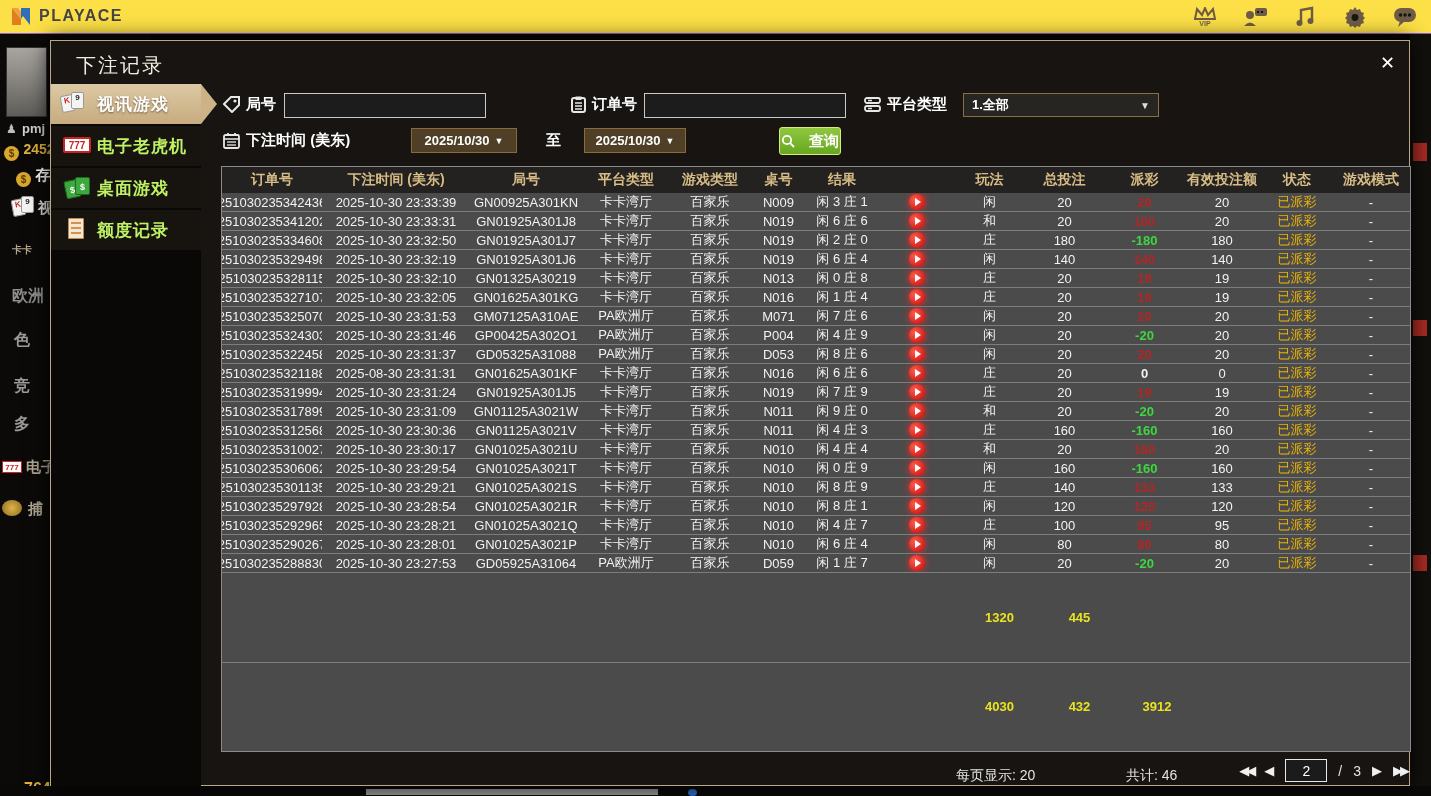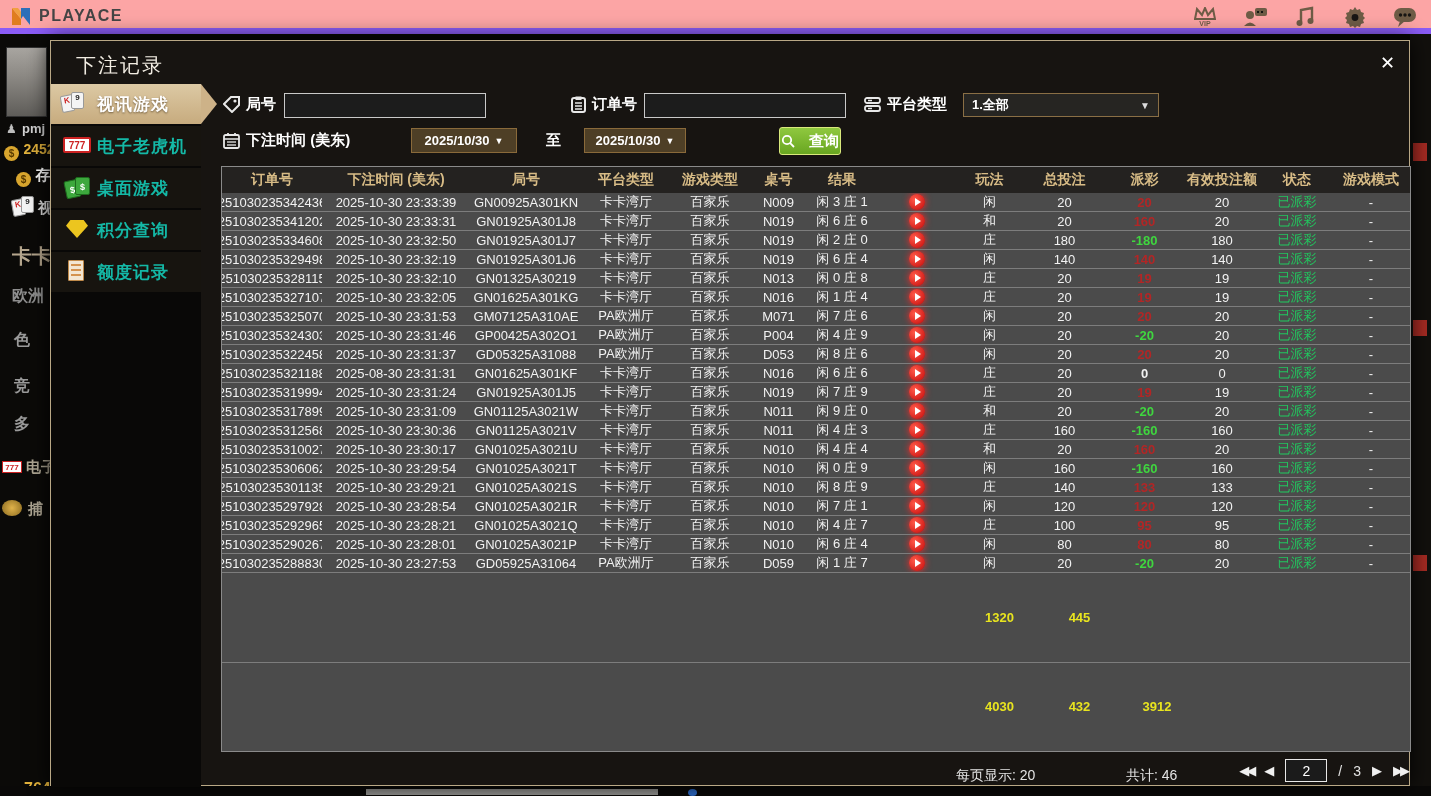--- a/index.html
+++ b/index.html
@@ -1,21 +1,21 @@
 <!DOCTYPE html>
 <html><head>
 <meta charset="utf-8">
 <style>
   * { margin:0; padding:0; box-sizing:border-box; }
   html,body { background:#000; }
   body { font-family:"Liberation Sans","DejaVu Sans",sans-serif; }
   #app { position:relative; width:1431px; height:796px; overflow:hidden; background:#070605; }
 
   
-  .topbar { position:absolute; left:0; top:0; width:1431px; height:34px; background:#fca5a5; border-bottom:6px solid #8b5cf6; z-index:5; }
+  .topbar { position:absolute; left:0; top:0; width:1431px; height:34px; background:#fde047; border-bottom:1px solid #8b5cf6; z-index:5; }
   .brand { position:absolute; left:10px; top:5px; display:flex; align-items:center; gap:7px; }
   .brand-text { color:#454545; font-weight:bold; font-size:16px; letter-spacing:1.5px; }
   .topbar-icons { position:absolute; right:12px; top:3px; display:flex; gap:22px; align-items:center; }
   .tbi { width:28px; height:28px; display:flex; flex-direction:column; align-items:center; justify-content:center; color:#6e5c46; cursor:pointer; }
   .tbi svg { display:block; }
   .vip-label { font-size:7px; font-weight:bold; color:#6e5c46; line-height:7px; }
 
   
   .bg-left { position:absolute; left:0; top:34px; width:150px; height:762px; background:#0b0a08; z-index:1; }
   .bg-frag { position:absolute; white-space:nowrap; z-index:1; }
@@ -31,21 +31,21 @@
   .bg-bluedot { position:absolute; left:688px; top:789px; width:9px; height:7px; border-radius:50%; background:#2f6fd0; z-index:1; }
 
   
   .dialog { position:absolute; left:50px; top:40px; width:1360px; height:746px; background:#171411; border:1px solid #b9a886; box-shadow:0 0 20px rgba(0,0,0,.9); z-index:10; }
   .dlg-title { position:absolute; left:25px; top:11px; font-size:20px; color:#f1ece2; letter-spacing:2px; }
   .dlg-close { position:absolute; right:14px; top:11px; font-size:18px; color:#ffffff; cursor:pointer; }
 
   
   .tabcol { position:absolute; left:0; top:43px; width:150px; height:703px; background:#090807; }
   .tab { position:relative; height:40px; margin-bottom:2px; background:#17140f; display:flex; align-items:center; cursor:pointer; }
-  .tab .tlabel { color:#14b8a6; font-size:17px; font-weight:bold; margin-left:46px; letter-spacing:1px; }
+  .tab .tlabel { color:#bef264; font-size:17px; font-weight:bold; margin-left:46px; letter-spacing:1px; }
   .tab.active { background:linear-gradient(180deg,#dcc9a4 0%,#c7ab7e 100%); }
   .tab.active .tlabel { color:#ffffff; text-shadow:0 1px 2px rgba(90,70,40,.8); }
   .tab.active::after { content:""; position:absolute; right:-16px; top:0; border-top:20px solid transparent; border-bottom:20px solid transparent; border-left:16px solid #cdb288; }
   .ticon { position:absolute; left:12px; top:8px; width:28px; height:24px; }
   .tc-card { position:absolute; width:14px; height:19px; background:#f6f6f6; border-radius:2px; border:1px solid #888; font-weight:bold; }
   .icon777 { position:absolute; left:12px; top:11px; width:28px; height:16px; background:#fff; border:2px solid #c22; border-radius:2px; color:#c22; font-size:10px; font-weight:bold; text-align:center; line-height:13px; }
   .icon-green-cards { position:absolute; left:14px; top:9px; width:26px; height:22px; }
   .gc { position:absolute; width:15px; height:18px; background:#3da83d; border:1px solid #1d6b1d; border-radius:2px; color:#fff; font-size:9px; font-weight:bold; text-align:center; line-height:18px; }
   .icon-diamond { position:absolute; left:15px; top:10px; width:22px; height:18px; background:#ecc51f; clip-path:polygon(20% 0,80% 0,100% 32%,50% 100%,0 32%); }
   .icon-doc { position:absolute; left:17px; top:8px; width:16px; height:21px; background:#f3e6d2; border:1px solid #c08a4a; border-radius:1px; }
@@ -69,21 +69,21 @@
   .tbody { flex:1; display:flex; flex-direction:column; }
   .trow { flex:1; display:flex; background:#4b4b4b; border-top:1px solid #7d7d7d; }
   .trow:first-child { border-top:none; }
   .td { display:flex; align-items:center; justify-content:center; color:#f2f2f2; font-size:13px; white-space:nowrap; overflow:hidden; }
   .c1{width:100px;} .c2{width:148px;} .c3{width:112px;} .c4{width:88px;} .c5{width:80px;} .c6{width:57px;}
   .c7{width:70px;} .c8{width:80px;} .c9{width:65px;} .c10{width:85px;} .c11{width:75px;} .c12{width:80px;}
   .c13{width:70px;} .c14{width:78px;}
   .pos { color:#b22626; font-weight:bold; }
   .neg { color:#3fd63f; font-weight:bold; }
   .zero { color:#f2f2f2; font-weight:bold; }
-  .status { color:#22c55e; }
+  .status { color:#eab308; }
   .sumrow .td { color:#e8e41f; font-weight:bold; }
   .play { position:relative; width:16px; height:16px; border-radius:50%; background:radial-gradient(circle at 35% 35%, #ff5a4a, #c40808); box-shadow:0 0 7px rgba(255,40,40,.95); cursor:pointer; }
   .play .tri { position:absolute; left:6px; top:4px; width:0; height:0; border-left:6px solid #fff; border-top:4px solid transparent; border-bottom:4px solid transparent; }
 
   
   .pager { position:absolute; left:170px; top:714px; width:1190px; height:32px; color:#e3e3e3; font-size:14px; }
   .pgtext { position:absolute; top:12px; white-space:nowrap; }
   .pgnav { position:absolute; right:4px; top:4px; display:flex; align-items:center; gap:11px; }
   .pgbtn { color:#f0f0f0; font-size:13px; cursor:pointer; letter-spacing:-3px; }
   .pgbox { width:42px; height:23px; border:1px solid #e8e8e8; background:#1b1b1b; color:#fff; font-size:14px; display:flex; align-items:center; justify-content:center; }
@@ -97,21 +97,21 @@
   <div class="avatar"></div>
   <div class="bg-frag" style="left:6px;top:122px;color:#bdbdbd;font-size:12px;">♟</div>
   <div class="bg-frag" style="left:22px;top:121px;color:#d3d3d3;font-weight:bold;font-size:13px;">pmj</div>
   <div class="bg-frag" style="left:4px;top:140px;"><span class="coin">$</span> <span class="gold" style="font-size:14px;">2452</span></div>
   <div class="bg-frag" style="left:16px;top:166px;"><span class="coin">$</span> <span style="color:#fff;font-weight:bold;font-size:15px;">存款</span></div>
   <div class="mini-cards" style="left:12px;top:196px;z-index:1;">
     <div class="mc" style="left:0;top:3px;transform:rotate(-10deg);color:#c22;">K</div>
     <div class="mc" style="left:9px;top:0;color:#222;">9</div>
   </div>
   <div class="bg-frag" style="left:38px;top:199px;color:#ddd;font-size:15px;font-weight:bold;">视</div>
-  <div class="bg-frag" style="left:12px;top:243px;color:#b5a68d;font-size:20px;font-weight:bold;">卡卡</div>
+  <div class="bg-frag" style="left:12px;top:243px;color:#b5a68d;font-size:10px;font-weight:bold;">卡卡</div>
   <div class="bg-frag" style="left:12px;top:286px;color:#8f8f8f;font-size:16px;font-weight:bold;">欧洲</div>
   <div class="bg-frag" style="left:14px;top:330px;color:#9a9a9a;font-size:16px;font-weight:bold;">色</div>
   <div class="bg-frag" style="left:14px;top:376px;color:#9a9a9a;font-size:16px;font-weight:bold;">竞</div>
   <div class="bg-frag" style="left:14px;top:414px;color:#9a9a9a;font-size:16px;font-weight:bold;">多</div>
   <div class="bg-frag" style="left:2px;top:461px;width:20px;height:12px;background:#fff;border:1px solid #c22;color:#c22;font-size:8px;font-weight:bold;text-align:center;line-height:11px;">777</div>
   <div class="bg-frag" style="left:26px;top:458px;color:#b0a895;font-size:15px;font-weight:bold;">电子</div>
   <div class="bg-frag" style="left:2px;top:500px;width:20px;height:16px;border-radius:50%;background:radial-gradient(circle,#e0b24a,#8a6a20);"></div>
   <div class="bg-frag" style="left:28px;top:500px;color:#b0a895;font-size:15px;font-weight:bold;">捕</div>
   <div class="bg-frag gold" style="left:24px;top:780px;font-size:16px;">7647</div>
 
@@ -188,24 +188,20 @@
       <div class="tab">
         <div class="icon777">777</div>
         <span class="tlabel">电子老虎机</span>
       </div>
       <div class="tab">
         <div class="icon-green-cards">
           <div class="gc" style="left:0;top:3px;transform:rotate(-12deg);">$</div>
           <div class="gc" style="left:10px;top:0;">$</div>
         </div>
         <span class="tlabel">桌面游戏</span>
-      </div>
-      <div class="tab">
-        <div class="icon-diamond"></div>
-        <span class="tlabel">积分查询</span>
       </div>
       <div class="tab">
         <div class="icon-doc">
             <i></i>
             <i></i>
             <i></i>
           </div>
         <span class="tlabel">额度记录</span>
       </div>
     </div>
@@ -619,21 +615,21 @@
     <div class="td c14">-</div>
   </div>
 
   <div class="trow">
     <div class="td c1">251030235297928</div>
     <div class="td c2">2025-10-30 23:28:54</div>
     <div class="td c3">GN01025A3021R</div>
     <div class="td c4">卡卡湾厅</div>
     <div class="td c5">百家乐</div>
     <div class="td c6">N010</div>
-    <div class="td c7">闲 7 庄 1</div>
+    <div class="td c7">闲 8 庄 1</div>
     <div class="td c8">
               <span class="play">
                 <span class="tri"></span>
               </span>
             </div>
     <div class="td c9">闲</div>
     <div class="td c10">120</div>
     <div class="td c11 pos">120</div>
     <div class="td c12">120</div>
     <div class="td c13 status">已派彩</div>

